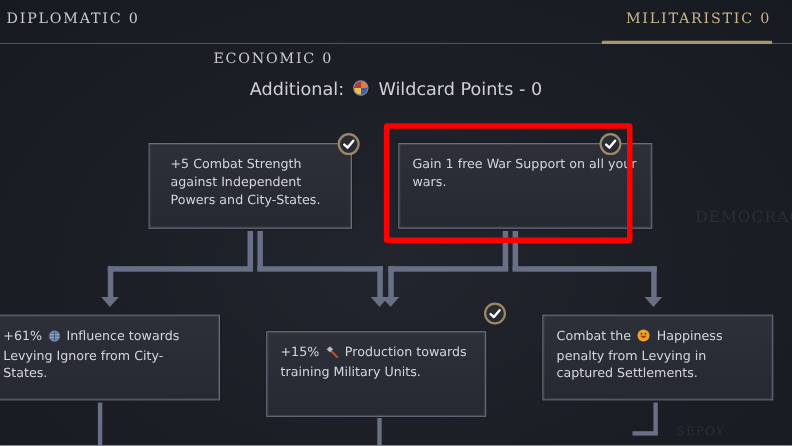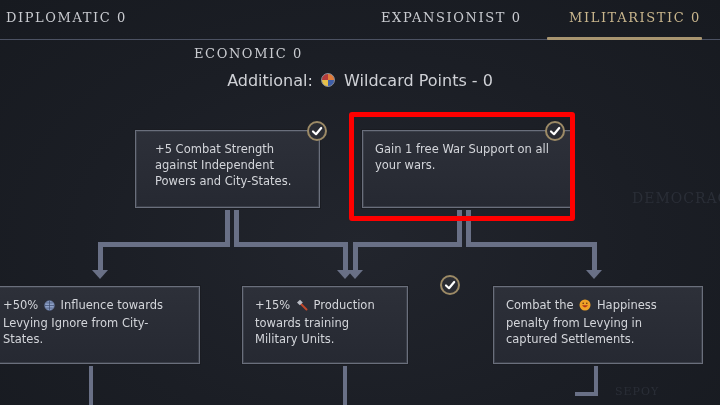--- a/index.html
+++ b/index.html
@@ -50,21 +50,20 @@
 </style>
 </head>
 <body>
 
 <div class="bg-text" style="left:632px;top:190px;">DEMOCRACY</div>
 <div class="bg-text" style="left:615px;top:385px;font-size:11px;">SEPOY</div>
 
 <div class="tabs">
   <div class="tab" style="left:6px;">DIPLOMATIC 0</div>
   <div class="tab" style="left:194px;margin-top:36px;">ECONOMIC 0</div>
-  <div class="tab" style="left:381px;">EXPANSIONIST 0</div>
   <div class="tab active" style="left:569px;text-align:center;">MILITARISTIC 0</div>
   <div class="tab-underline"></div>
   <div class="tab-active-bar"></div>
 </div>
 
 <div class="additional">
   <span>Additional:</span>
   <span class="wild-icon"></span>
   <span>Wildcard Points - 0</span>
 </div>
@@ -97,43 +96,43 @@
 
 <div class="card" style="left:135px;top:130px;width:185px;height:78px;padding-left:19px;">
   <span>+5 Combat Strength against Independent Powers and City-States.</span>
 </div>
 <div class="check" style="left:307px;top:121px;">
   <svg viewBox="0 0 12 12">
       <path d="M2 6.5 L5 9.2 L10.2 3" stroke="#fff" stroke-width="2.2" fill="none" stroke-linecap="round" stroke-linejoin="round"></path>
     </svg>
 </div>
 
-<div class="card" style="left:362px;top:130px;width:212px;height:78px;">
+<div class="card" style="left:362px;top:130px;width:231px;height:78px;">
   <span>Gain 1 free War Support on all your wars.</span>
 </div>
 <div class="check" style="left:545px;top:121px;">
   <svg viewBox="0 0 12 12">
       <path d="M2 6.5 L5 9.2 L10.2 3" stroke="#fff" stroke-width="2.2" fill="none" stroke-linecap="round" stroke-linejoin="round"></path>
     </svg>
 </div>
 
 <div class="highlight"></div>
 
 <div class="card" style="left:-2px;top:286px;width:202px;height:78px;padding-left:4px;">
-  <span>+50%</span>
+  <span>+61%</span>
   <span class="inline-icon">
     <svg width="11" height="11" viewBox="0 0 12 12">
         <circle cx="6" cy="6" r="5.3" fill="#8fa2c9" stroke="#5d6e94" stroke-width="0.8"></circle>
         <path d="M1 6h10M6 1v10M2.5 3.2h7M2.5 8.8h7" stroke="#3f4e70" stroke-width="0.8"></path>
       </svg>
   </span>
   <span>Influence towards Levying Ignore from City-States.</span>
 </div>
 
-<div class="card" style="left:242px;top:286px;width:166px;height:78px;">
+<div class="card" style="left:242px;top:301px;width:200px;height:78px;">
   <span>+15%</span>
   <span class="inline-icon">
     <svg width="12" height="12" viewBox="0 0 12 12">
         <path d="M5 5 L10.5 10.5" stroke="#c2482b" stroke-width="2" stroke-linecap="round"></path>
         <path d="M1 3.5 L4 0.8 L6.8 3.4 L3.8 6.2 Z" fill="#b9bcc4"></path>
       </svg>
   </span>
   <span>Production towards training Military Units.</span>
 </div>
 <div class="check" style="left:440px;top:275px;">

